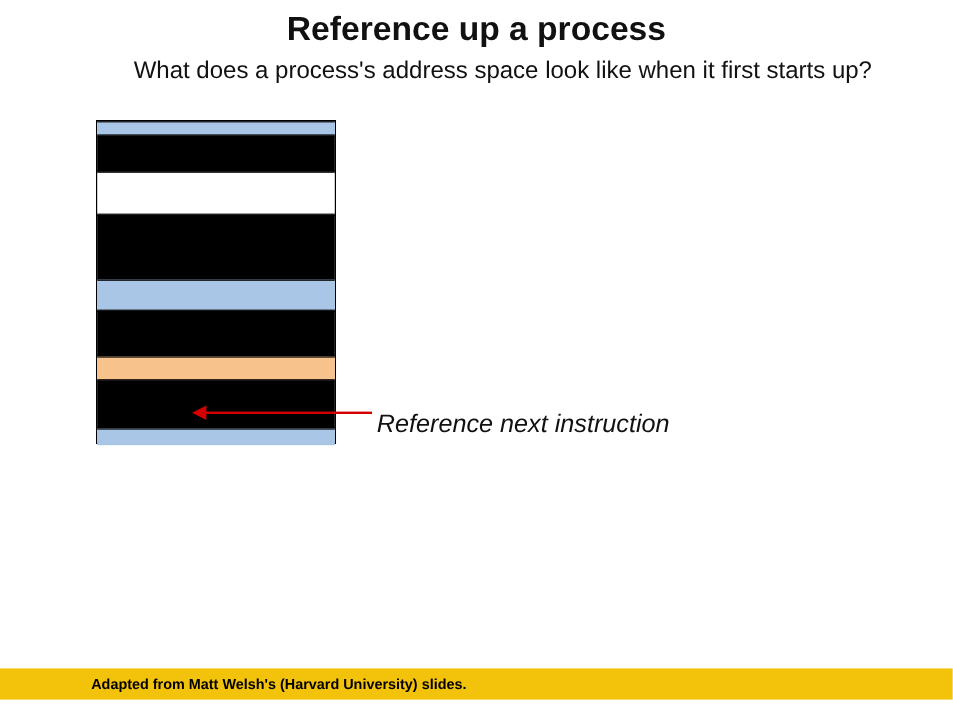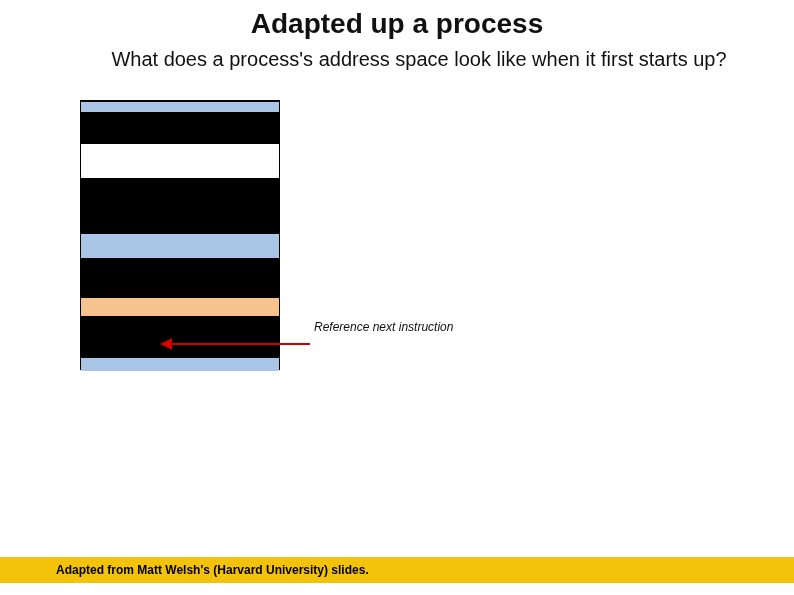--- a/index.html
+++ b/index.html
@@ -120,46 +120,46 @@
     left: -10px;
     top: -5px;
     width: 0; height: 0;
     border-top: 6px solid transparent;
     border-bottom: 6px solid transparent;
     border-right: 12px solid #d40000;
   }
   .ref-label {
     position: absolute;
     left: 314px;
-    top: 320px;
+    top: 342px;
     font-style: italic;
-    font-size: 12px;
+    font-size: 21px;
     color: #111;
   }
   .footer-bar {
     position: absolute;
     left: 0;
     bottom: 12px;
     width: 100%;
     height: 26px;
     background: #f3c20b;
     display: flex;
     align-items: center;
   }
   .footer-text {
     font-size: 12px;
     font-weight: bold;
     color: #000;
-    padding-left: 56px;
+    padding-left: 76px;
   }
 </style>
 </head>
 <body>
 
-<h1 class="title">Adapted up a process</h1>
+<h1 class="title">Reference up a process</h1>
 <div class="subtitle">What does a process's address space look like when it first starts up?</div>
 
 <div class="diagram-wrap">
   <div class="seg seg1 blue"></div>
   <div class="seg seg2 black"></div>
   <div class="seg seg3">
     <span class="arrow-down"></span>
     <span class="arrow-up"></span>
   </div>
   <div class="seg seg4 black"></div>

